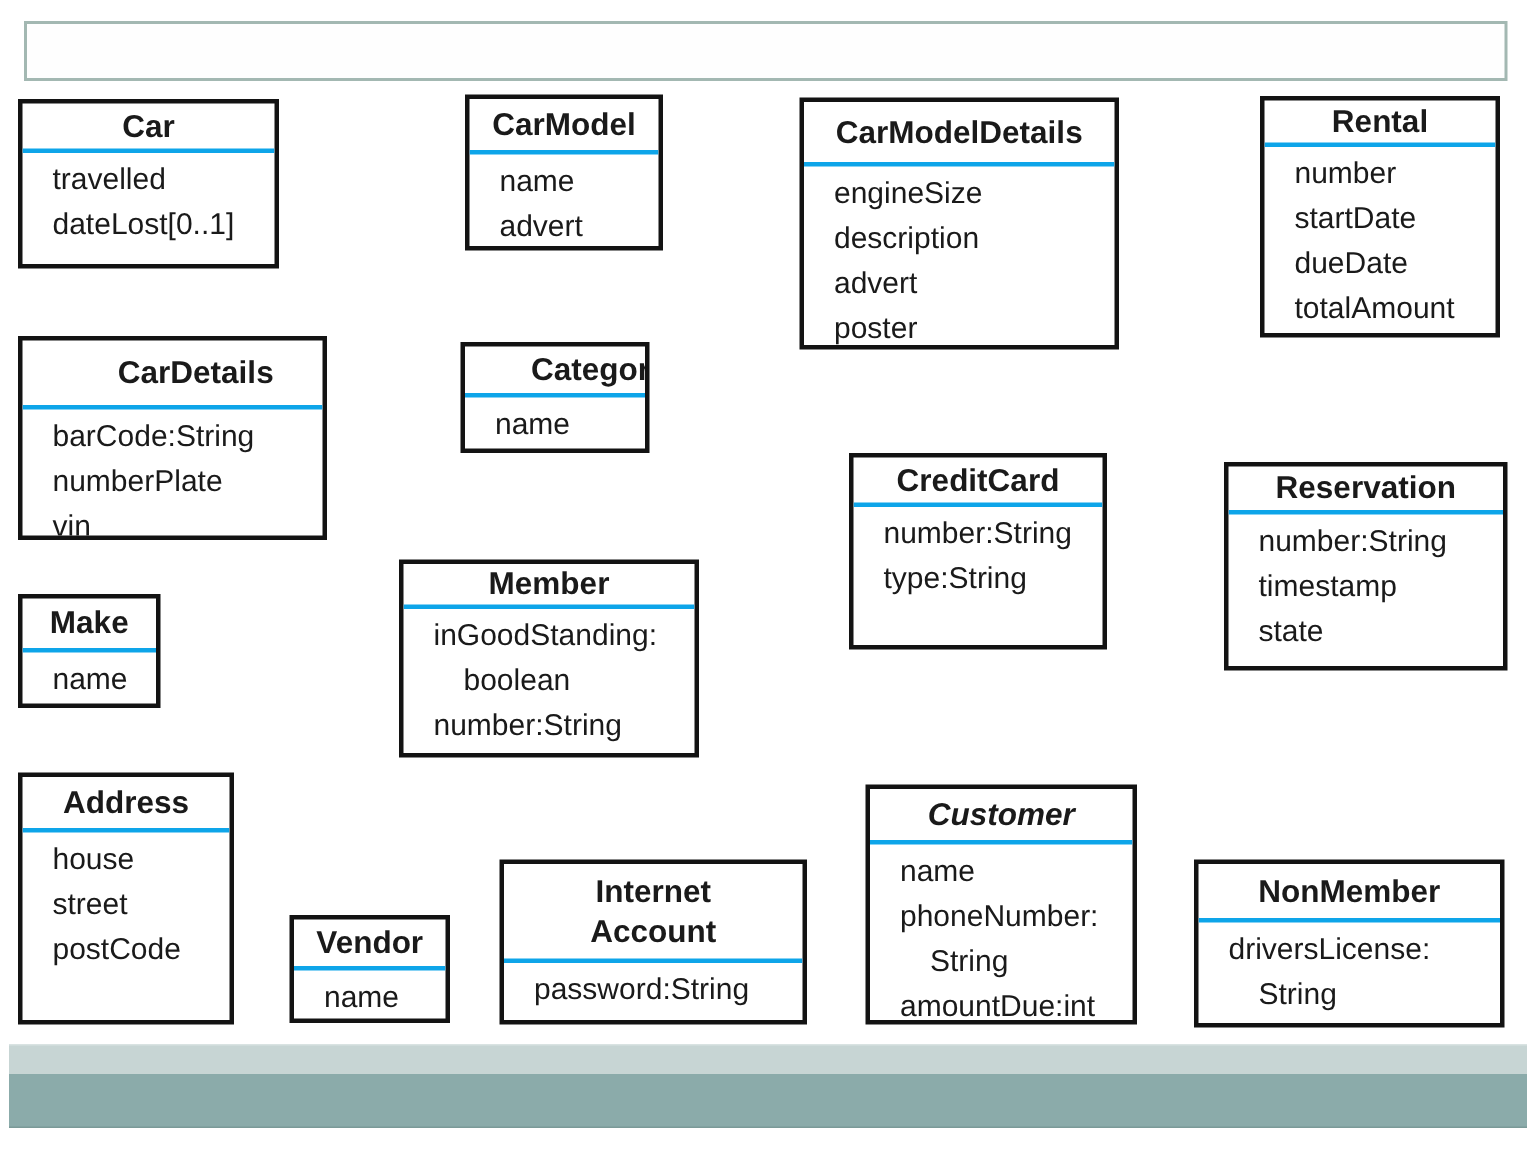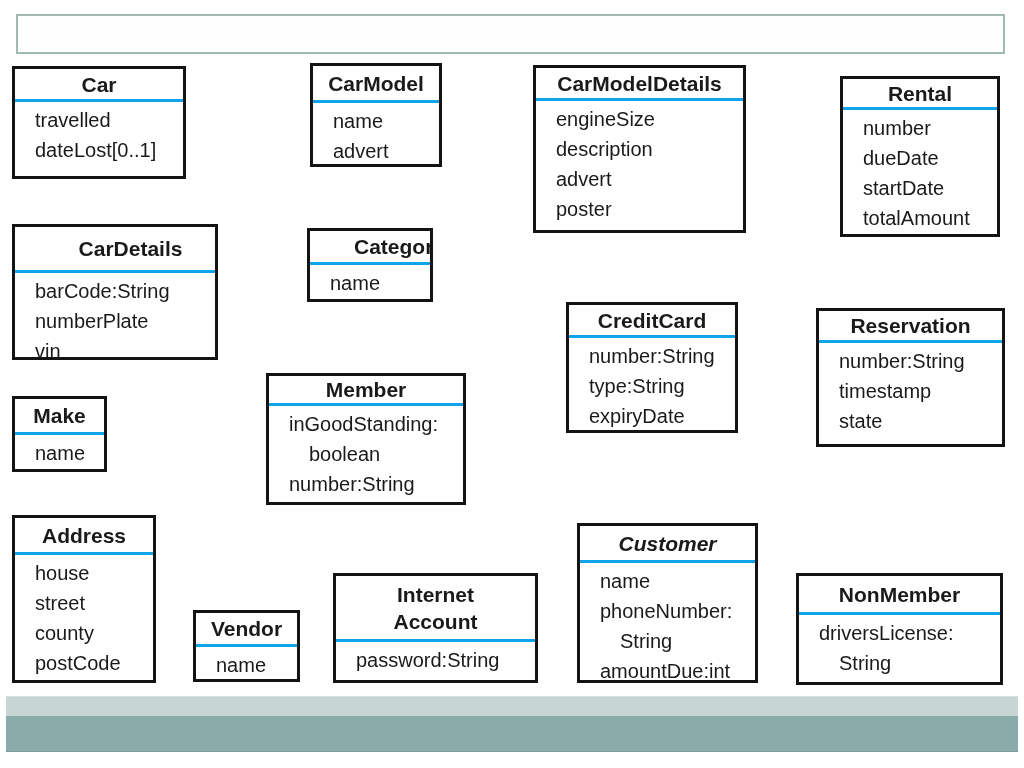--- a/index.html
+++ b/index.html
@@ -94,38 +94,38 @@
       <div class="uml-class" style="left: 310px; top: 63px; width: 132px; height: 104px;">
         <div class="uml-header" style="height: 37px;">
           <div>CarModel</div>
         </div>
         <div class="uml-attrs">
           <div class="attr">name</div>
           <div class="attr">advert</div>
         </div>
       </div>
       <div class="uml-class" style="left: 533px; top: 65px; width: 213px; height: 168px;">
-        <div class="uml-header" style="height: 33px; justify-content: center;">
+        <div class="uml-header" style="height: 43px; justify-content: center;">
           <div>CarModelDetails</div>
         </div>
         <div class="uml-attrs">
           <div class="attr">engineSize</div>
           <div class="attr">description</div>
           <div class="attr">advert</div>
           <div class="attr">poster</div>
         </div>
       </div>
-      <div class="uml-class" style="left: 840px; top: 64px; width: 160px; height: 161px; margin-top: 12px;">
+      <div class="uml-class" style="left: 840px; top: 64px; width: 160px; height: 161px;">
         <div class="uml-header" style="height: 31px;">
           <div>Rental</div>
         </div>
         <div class="uml-attrs">
           <div class="attr">number</div>
+          <div class="attr">startDate</div>
           <div class="attr">dueDate</div>
-          <div class="attr">startDate</div>
           <div class="attr">totalAmount</div>
         </div>
       </div>
       <div class="uml-class" style="left: 12px; top: 224px; width: 206px; height: 136px;">
         <div class="uml-header" style="height: 46px; padding-left: 31px;">
           <div>CarDetails</div>
         </div>
         <div class="uml-attrs">
           <div class="attr">barCode:String</div>
           <div class="attr">numberPlate</div>
@@ -140,21 +140,20 @@
           <div class="attr">name</div>
         </div>
       </div>
       <div class="uml-class" style="left: 566px; top: 302px; width: 172px; height: 131px;">
         <div class="uml-header" style="height: 33px;">
           <div>CreditCard</div>
         </div>
         <div class="uml-attrs">
           <div class="attr">number:String</div>
           <div class="attr">type:String</div>
-          <div class="attr">expiryDate</div>
         </div>
       </div>
       <div class="uml-class" style="left: 816px; top: 308px; width: 189px; height: 139px;">
         <div class="uml-header" style="height: 32px;">
           <div>Reservation</div>
         </div>
         <div class="uml-attrs">
           <div class="attr">number:String</div>
           <div class="attr">timestamp</div>
           <div class="attr">state</div>
@@ -178,21 +177,20 @@
           <div class="attr">number:String</div>
         </div>
       </div>
       <div class="uml-class" style="left: 12px; top: 515px; width: 144px; height: 168px;">
         <div class="uml-header" style="height: 37px;">
           <div>Address</div>
         </div>
         <div class="uml-attrs">
           <div class="attr">house</div>
           <div class="attr">street</div>
-          <div class="attr">county</div>
           <div class="attr">postCode</div>
         </div>
       </div>
       <div class="uml-class" style="left: 193px; top: 610px; width: 107px; height: 72px;">
         <div class="uml-header" style="height: 34px;">
           <div>Vendor</div>
         </div>
         <div class="uml-attrs">
           <div class="attr">name</div>
         </div>

